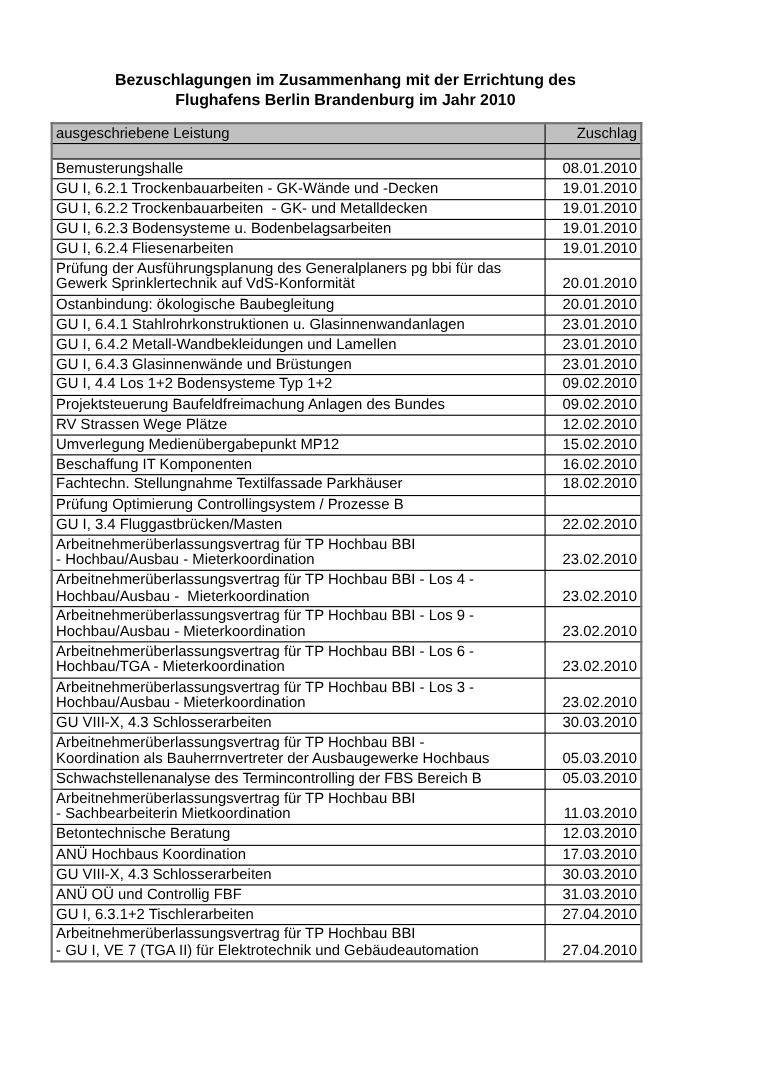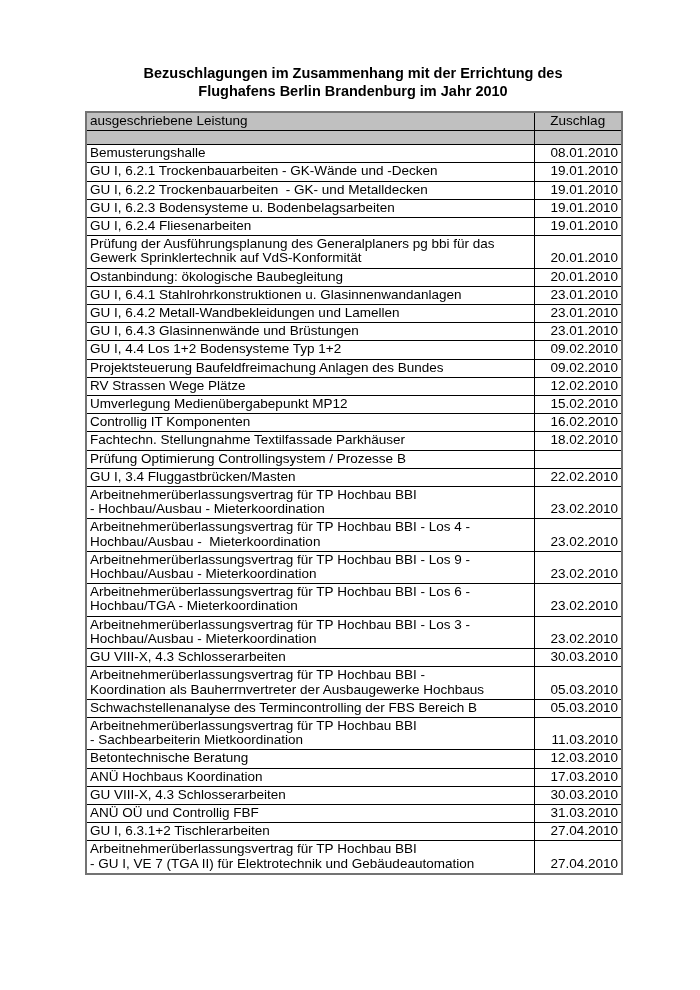--- a/index.html
+++ b/index.html
@@ -11,21 +11,21 @@
   }
   .page {
     position: relative;
     width: 700px;
     height: 990px;
     background: #ffffff;
     overflow: hidden;
   }
   .content {
     padding-top: 64px;
-    margin-left: 85px;
+    margin-left: 46px;
     width: 536px;
   }
   .doc-title {
     text-align: center;
     font-weight: bold;
     font-size: 14.5px;
     line-height: 18px;
     margin-bottom: 11px;
   }
   .doc-sub {
@@ -52,21 +52,21 @@
   }
   col.c-leistung { width: 448px; }
   col.c-zuschlag { width: 88px; }
   thead th {
     background: #c0c0c0;
     font-weight: normal;
     vertical-align: top;
     border-bottom: 1px solid #808080;
   }
   th.h-leistung { text-align: left; }
-  th.h-zuschlag { text-align: center; }
+  th.h-zuschlag { text-align: right; }
   tr.spacer-row td {
     background: #c0c0c0;
     height: 14px;
     padding: 0;
     border-top: 1px solid #808080;
     border-bottom: 1px solid #000000;
   }
   td.cell-leistung {
     text-align: left;
     vertical-align: top;
@@ -156,21 +156,21 @@
           </tr>
         <tr>
             <td class="cell-leistung">RV Strassen Wege Plätze</td>
             <td class="cell-zuschlag">12.02.2010</td>
           </tr>
         <tr>
             <td class="cell-leistung">Umverlegung Medienübergabepunkt MP12</td>
             <td class="cell-zuschlag">15.02.2010</td>
           </tr>
         <tr>
-            <td class="cell-leistung">Controllig IT Komponenten</td>
+            <td class="cell-leistung">Beschaffung IT Komponenten</td>
             <td class="cell-zuschlag">16.02.2010</td>
           </tr>
         <tr>
             <td class="cell-leistung">Fachtechn. Stellungnahme Textilfassade Parkhäuser</td>
             <td class="cell-zuschlag">18.02.2010</td>
           </tr>
         <tr>
             <td class="cell-leistung">Prüfung Optimierung Controllingsystem / Prozesse B</td>
             <td class="cell-zuschlag"></td>
           </tr>

